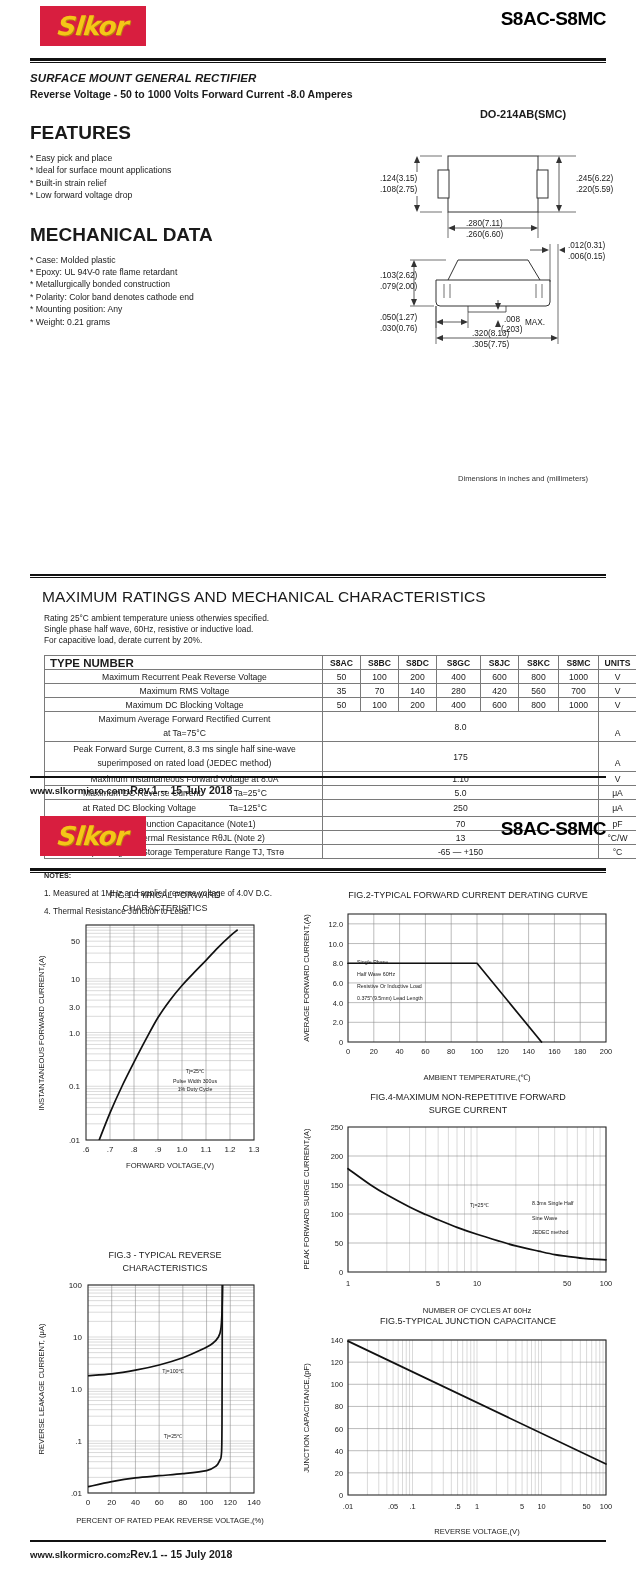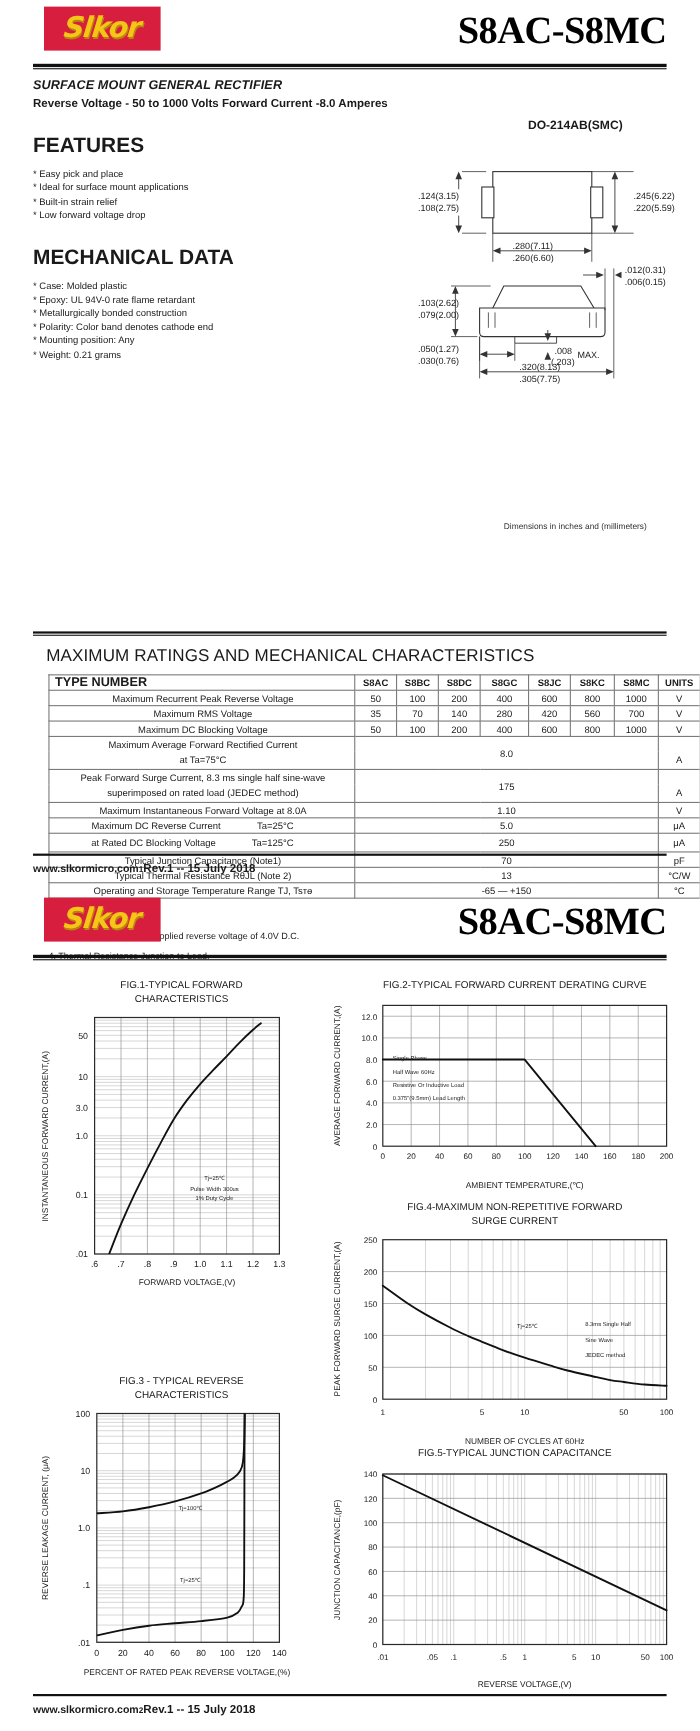--- a/index.html
+++ b/index.html
@@ -7,21 +7,21 @@
   .page{position:relative;width:636px;box-sizing:border-box;padding:0 30px;}
   .page1{height:810px;}
   .page2{height:764px;}
 
   
   .hdr{position:relative;height:58px;}
   .logo{position:absolute;left:10px;top:6px;width:106px;height:40px;background:#D81E3F;
         display:flex;align-items:center;justify-content:center;overflow:hidden;}
   .logo-text{font-family:"DejaVu Sans",sans-serif;font-style:italic;font-weight:bold;font-size:26px;
         color:#F5C518;letter-spacing:-1px;transform:skewX(-6deg);text-shadow:1px 1px 0 #b8860b;}
-  .part-no{position:absolute;right:0;top:8px;font-size:35px;font-weight:bold;letter-spacing:-0.5px;color:#000;font-family:Liberation Serif, serif;}
+  .part-no{position:absolute;right:0;top:8px;font-size:19px;font-weight:bold;letter-spacing:-0.5px;color:#000;}
   .rule-thick{height:3px;background:#111;margin:0 0 0 0;}
   .rule-thin{height:1px;background:#111;margin-top:1px;}
 
   .subtitle1{font-size:11.5px;font-weight:bold;margin-top:9px;letter-spacing:0.1px;font-style:italic;}
   .subtitle2{font-size:10.5px;font-weight:bold;margin-top:4px;letter-spacing:0px;}
 
   
   .top-cols{position:relative;margin-top:4px;}
   .pkg-title{position:absolute;left:350px;top:-14px;width:286px;text-align:center;font-size:11px;font-weight:bold;}
 
@@ -197,20 +197,25 @@
     </svg>
 
     <div class="dims-note">Dimensions in inches and (millimeters)</div>
   </div>
 
   <div style="height:232px"></div>
   <div class="sec-rule"></div>
   <div class="sec-rule2"></div>
 
   <h3 class="mrec">MAXIMUM RATINGS AND MECHANICAL CHARACTERISTICS</h3>
+  <div class="rating-note">
+    <div>Rating 25°C ambient temperature uniess otherwies specified.</div>
+    <div>Single phase half wave, 60Hz, resistive or inductive load.</div>
+    <div>For capacitive load, derate current by 20%.</div>
+  </div>
 
   <table class="rt">
     <colgroup>
       <col style="width:278px">
         <col style="width:38px">
         <col style="width:38px">
         <col style="width:38px">
       <col style="width:44px">
         <col style="width:38px">
         <col style="width:40px">

